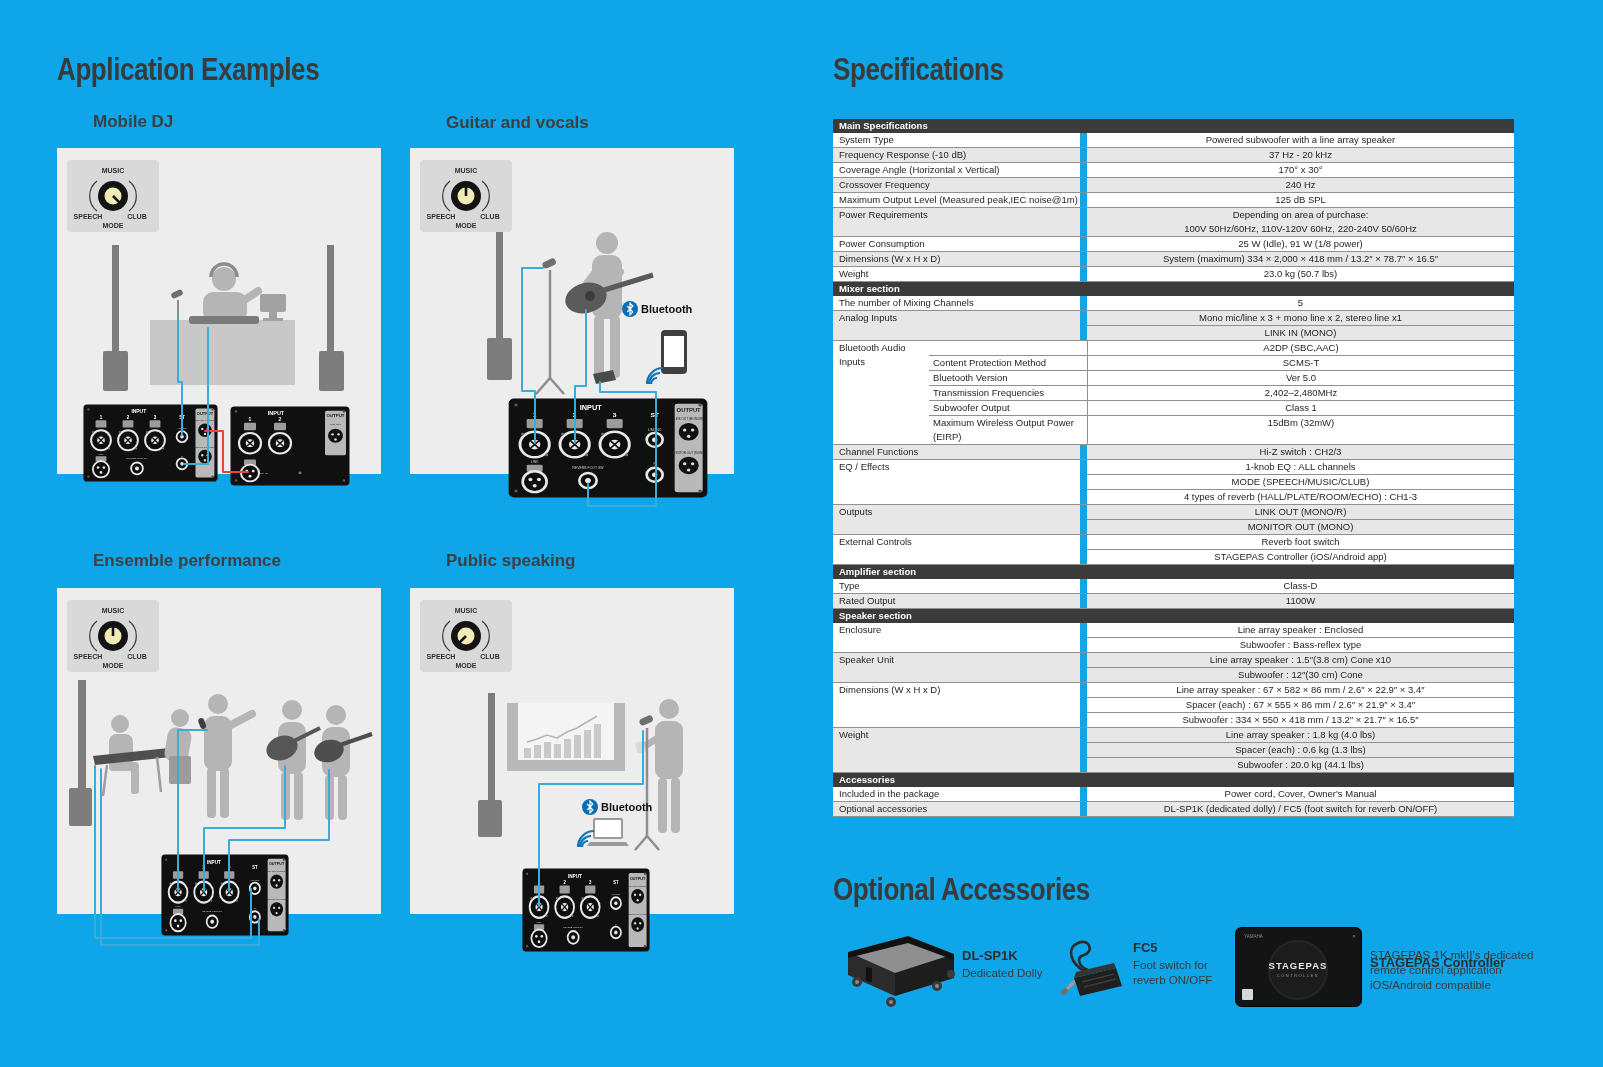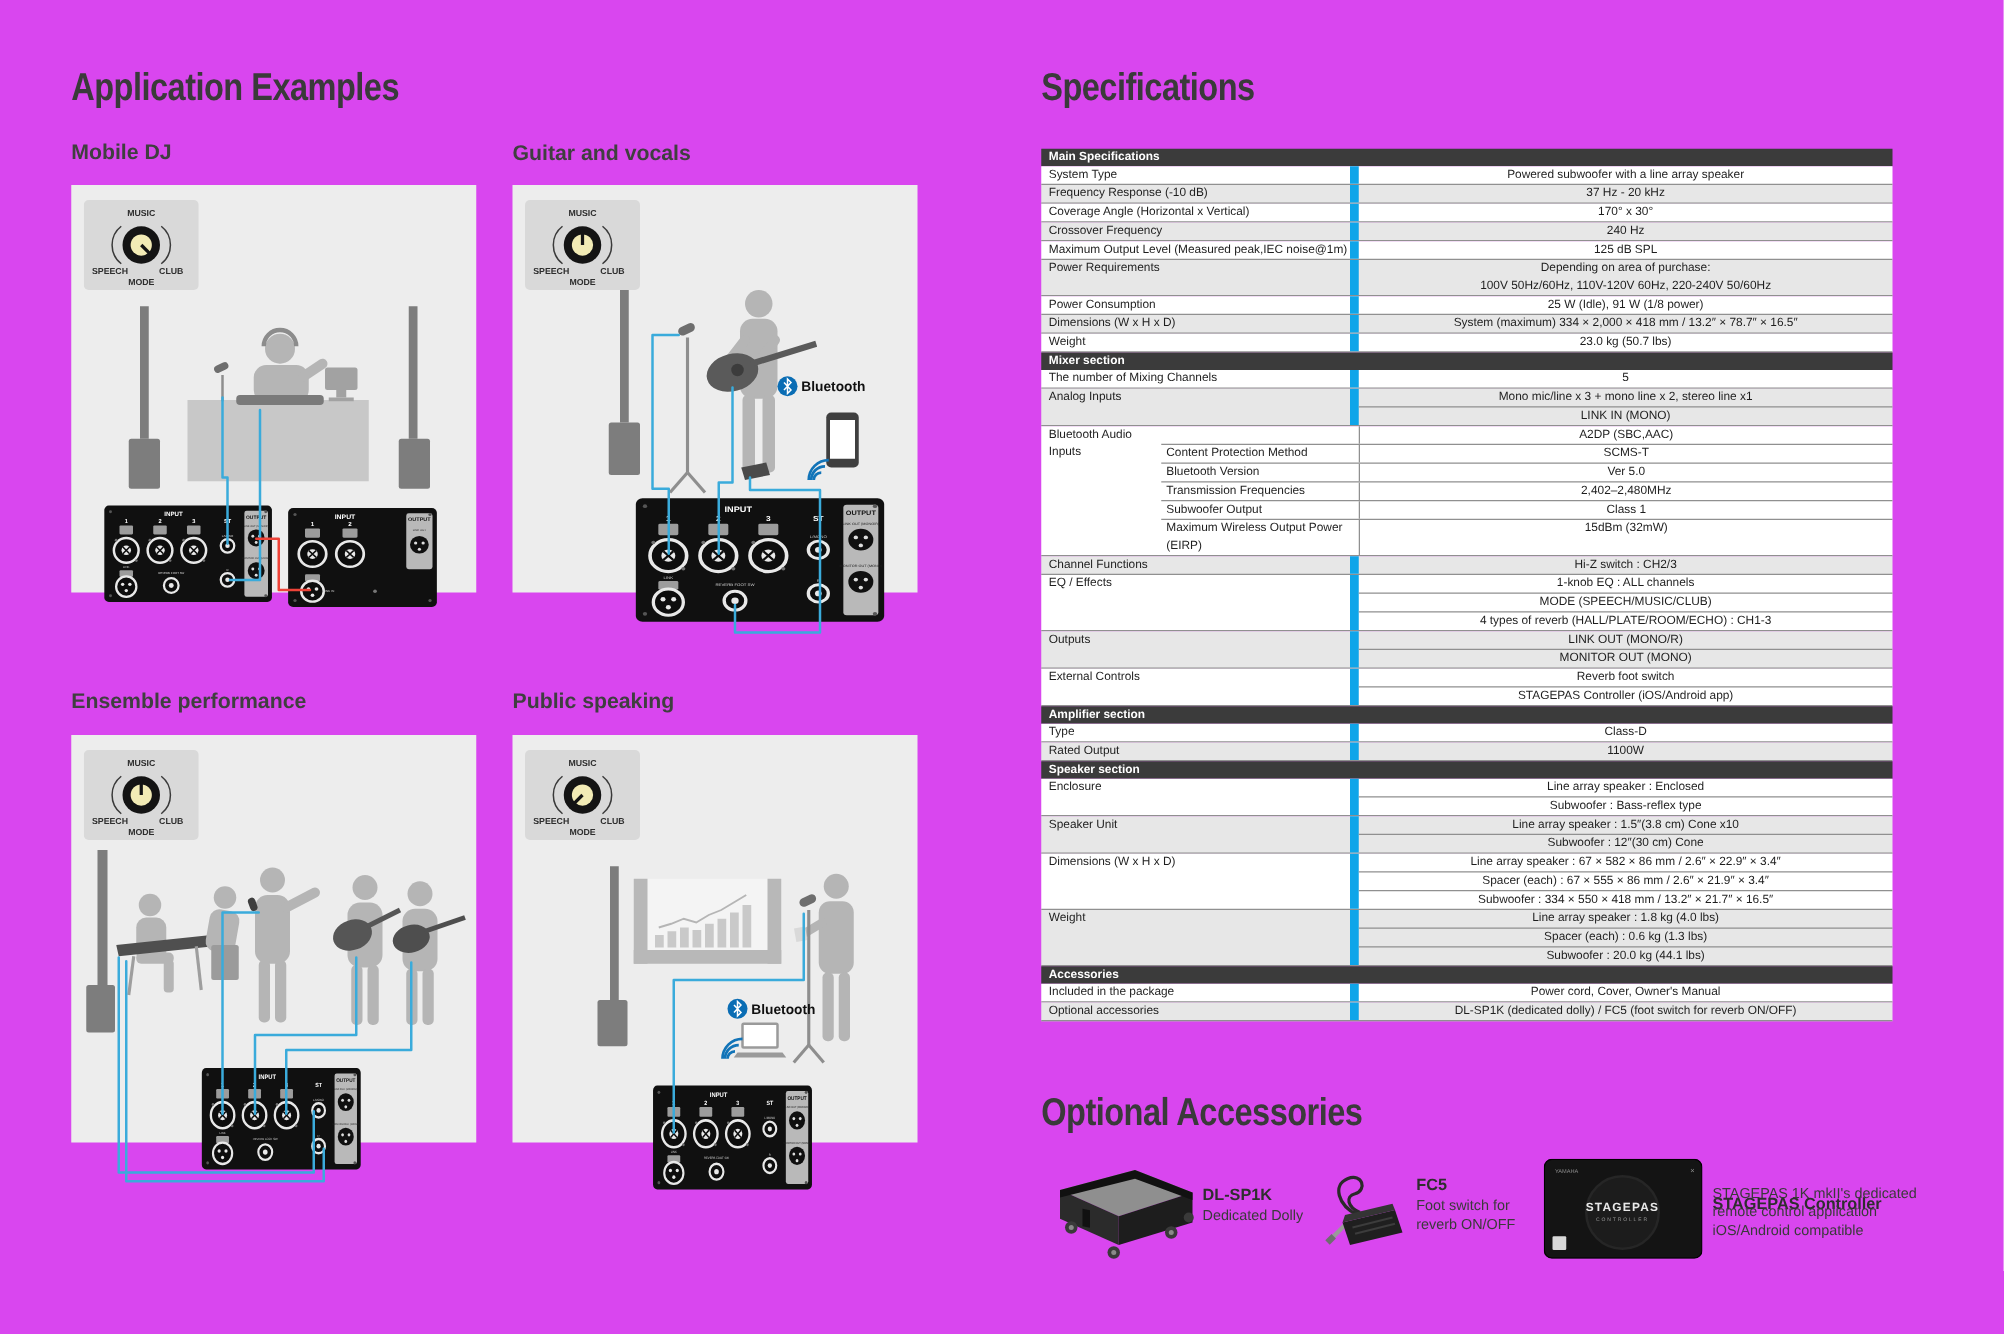--- a/index.html
+++ b/index.html
@@ -1,22 +1,22 @@
 <!DOCTYPE html>
 <html><head>
 <meta charset="utf-8">
 <style>
   * { box-sizing: border-box; margin: 0; padding: 0; }
   html,body { background:#fff; }
   body { font-family:"Liberation Sans", sans-serif; }
-  #page { position:relative; width:1603px; height:1067px; background:#d946ef; overflow:hidden; }
+  #page { position:relative; width:1603px; height:1067px; background:#0ea5e9; overflow:hidden; }
 
   .h1 { position:absolute; font-size:31px; font-weight:bold; color:#3a3a3a;
         transform:scaleX(.84); transform-origin:left top; letter-spacing:-.5px; white-space:nowrap; }
-  .h2 { position:absolute; font-size:17px; font-weight:bold; color:#3f3f3f; white-space:nowrap; }
+  .h2 { position:absolute; font-size:17px; font-weight:bold; color:#3f3f3f; white-space:nowrap;margin-left:36px; }
 
   .panel { position:absolute; width:324px; height:326px; background:#ededed; }
   .scene, .overlay { position:absolute; left:0; top:0; width:324px; height:367px; }
   .overlay { pointer-events:none; }
   .stamp { position:absolute; }
 
   svg text { font-family:"Liberation Sans", sans-serif; }
   .bglbl { font-size:7px; fill:#2e2e2e; text-anchor:middle; font-weight:bold; }
   .mxl  { fill:#fff; font-weight:bold; text-anchor:middle; }
   .mxs  { fill:#cfcfcf; font-size:2.6px; text-anchor:middle; }

